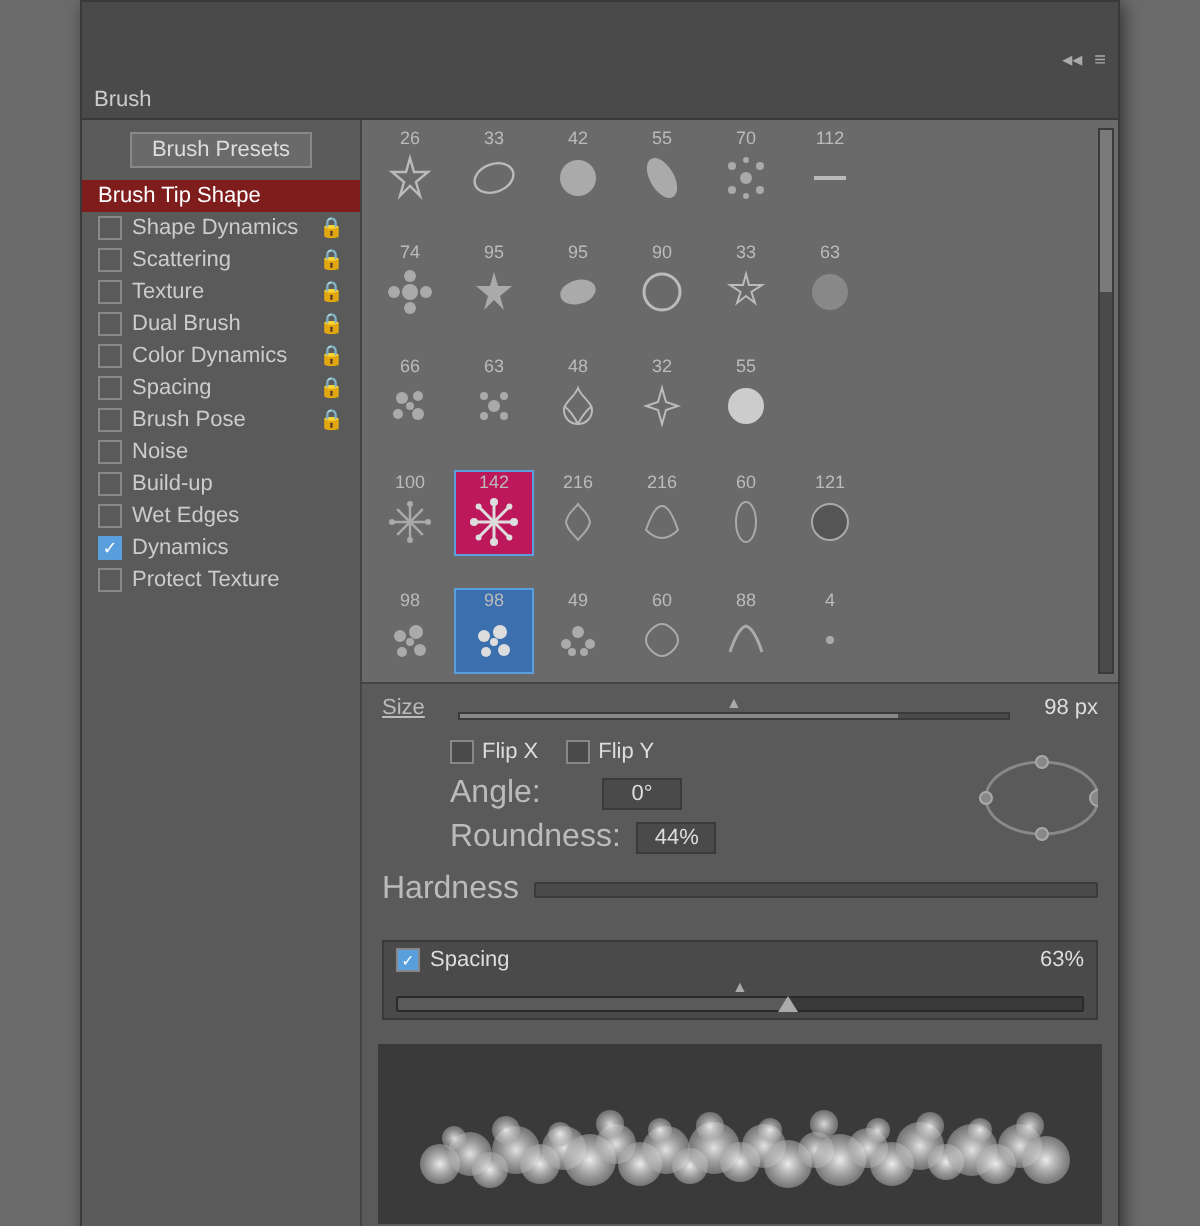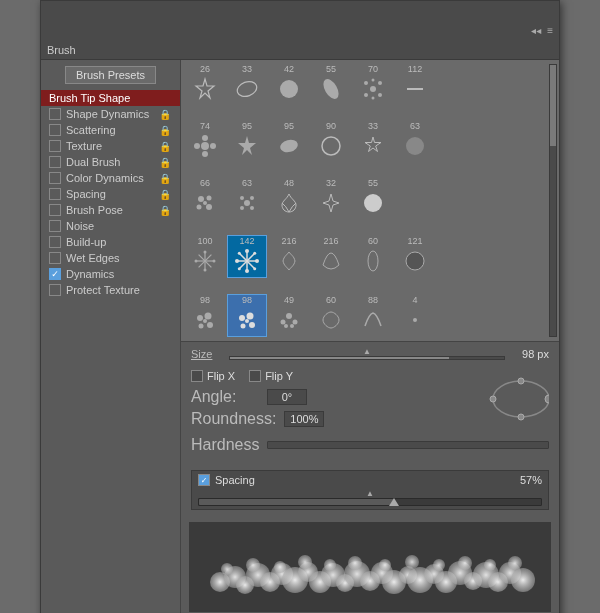--- a/index.html
+++ b/index.html
@@ -121,21 +121,21 @@
     }
     .brush-item {
       display: flex;
       flex-direction: column;
       align-items: center;
       cursor: pointer;
       padding: 1px;
       min-width: 40px;
     }
     .brush-item.selected {
-      background: #0369a1;
+      background: #be185d;
       border: 1px solid #5a9fdd;
     }
     .brush-item .brush-num {
       font-size: 9px;
       color: #bbb;
       line-height: 1;
     }
     .brush-shape {
       width: 30px;
       height: 30px;
@@ -743,41 +743,41 @@
           <div style="flex:1; position:relative;">
 
             <div style="text-align:center; font-size:8px; color:#aaa; line-height:1;">▲</div>
             <div class="size-slider">
               <div class="slider-track" style="width:80%; background:#888;"></div>
             </div>
           </div>
           <span class="size-value">98 px</span>
         </div>
 
-        <div style="display:flex; align-items:center; gap:10px;">
+        <div style="display:flex; align-items:center; gap:10px;margin-left:34px;">
           <div style="flex:1;">
             <div class="flip-row">
               <div class="flip-item">
                 <div class="flip-checkbox"></div>
                 <span>Flip X</span>
               </div>
               <div class="flip-item">
                 <div class="flip-checkbox"></div>
                 <span>Flip Y</span>
               </div>
             </div>
 
             <div class="angle-row">
               <span class="param-label">Angle:</span>
               <div class="param-value-box">0°</div>
             </div>
 
             <div class="roundness-row">
               <span class="param-label">Roundness:</span>
-              <div class="param-value-box">100%</div>
+              <div class="param-value-box">44%</div>
             </div>
           </div>
 
           <div>
             <svg class="angle-dial" width="64" height="64">
               <ellipse cx="32" cy="32" rx="28" ry="18" fill="none" stroke="#888" stroke-width="1.5"></ellipse>
 
               <circle cx="60" cy="32" r="4" fill="#888" stroke="#aaa" stroke-width="1"></circle>
               <circle cx="32" cy="14" r="3" fill="#888" stroke="#aaa" stroke-width="1"></circle>
               <circle cx="32" cy="50" r="3" fill="#888" stroke="#aaa" stroke-width="1"></circle>
@@ -792,21 +792,21 @@
           </div>
         </div>
       </div>
 
       <div class="spacing-section">
         <div class="spacing-header">
           <div class="spacing-left">
             <div class="spacing-checkbox">✓</div>
             <span class="spacing-label">Spacing</span>
           </div>
-          <span class="spacing-value">57%</span>
+          <span class="spacing-value">63%</span>
         </div>
         <div class="spacing-slider-row">
           <div style="text-align:center; font-size:8px; color:#aaa;">▲</div>
           <div class="spacing-slider-track">
             <div class="spacing-slider-fill"></div>
             <div class="spacing-slider-thumb"></div>
           </div>
         </div>
       </div>
 

